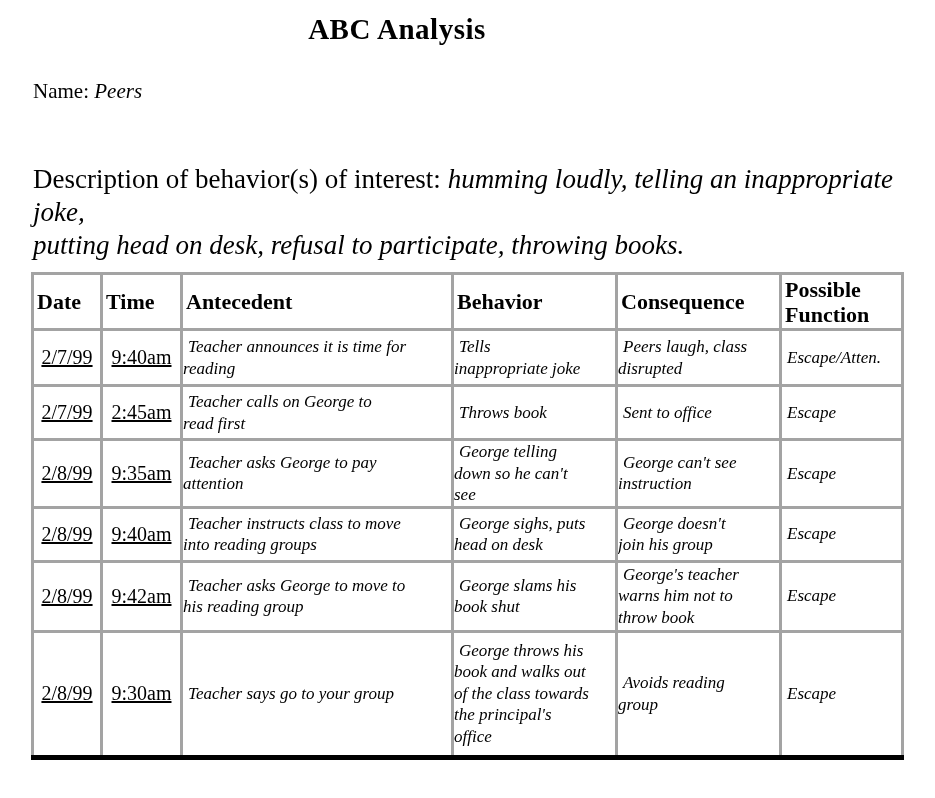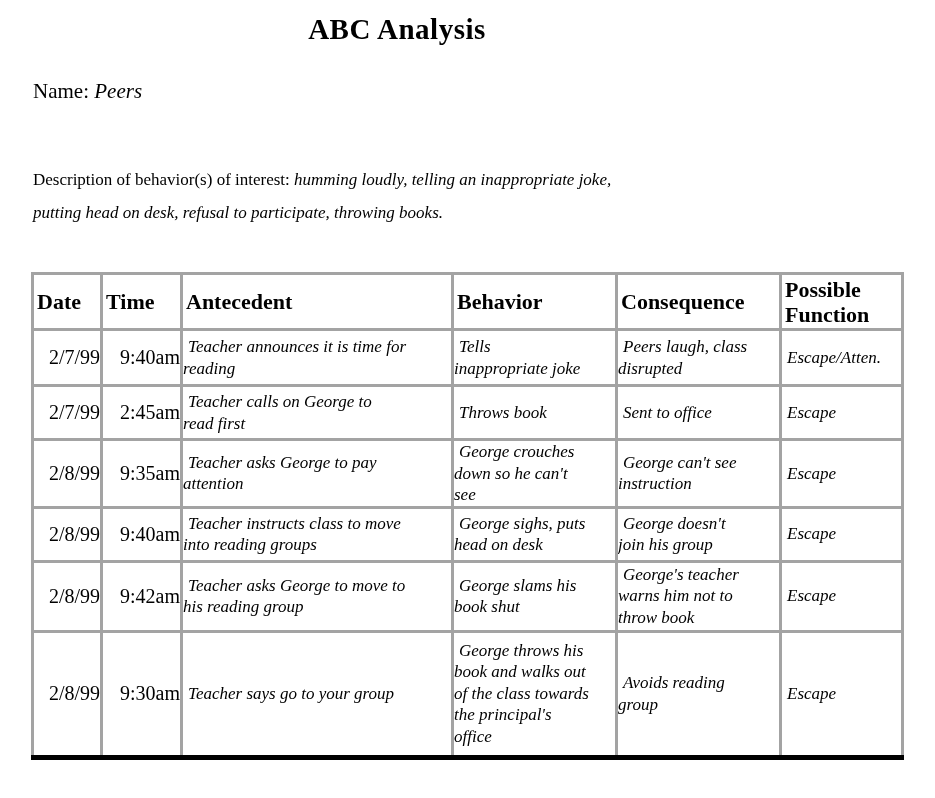--- a/index.html
+++ b/index.html
@@ -31,21 +31,21 @@
     top: 79px;
     left: 33px;
     font-size: 21px;
   }
   .name-line .value { font-style: italic; }
   .description {
     position: absolute;
     top: 163px;
     left: 33px;
     width: 872px;
-    font-size: 17px;
+    font-size: 27px;
     line-height: 33px;
     white-space: pre-line;
   }
   .description .value { font-style: italic; }
   table.abc {
     position: absolute;
     top: 272px;
     left: 31px;
     border-collapse: collapse;
     table-layout: fixed;
@@ -61,23 +61,24 @@
   table.abc th {
     font-size: 22px;
     font-weight: bold;
     text-align: left;
     line-height: 25px;
     padding-left: 3px;
     padding-right: 2px;
   }
   td.dt {
     font-size: 20px;
-    text-align: right;
+    text-align: center;
     padding-right: 4px;
     white-space: nowrap;
+    text-decoration: underline;
   }
   td.it {
     font-style: italic;
     font-size: 17px;
     line-height: 21.5px;
     text-align: left;
     padding-left: 2px;
     padding-right: 2px;
     text-indent: 5px;
     white-space: pre-line;
@@ -131,21 +132,21 @@
 read first</td>
       <td class="it">Throws book</td>
       <td class="it">Sent to office</td>
       <td class="it">Escape</td>
     </tr>
     <tr style="height:66px">
       <td class="dt">2/8/99</td>
       <td class="dt">9:35am</td>
       <td class="it">Teacher asks George to pay
 attention</td>
-      <td class="it">George crouches
+      <td class="it">George telling
 down so he can't
 see</td>
       <td class="it">George can't see
 instruction</td>
       <td class="it">Escape</td>
     </tr>
     <tr style="height:54px">
       <td class="dt">2/8/99</td>
       <td class="dt">9:40am</td>
       <td class="it">Teacher instructs class to move

